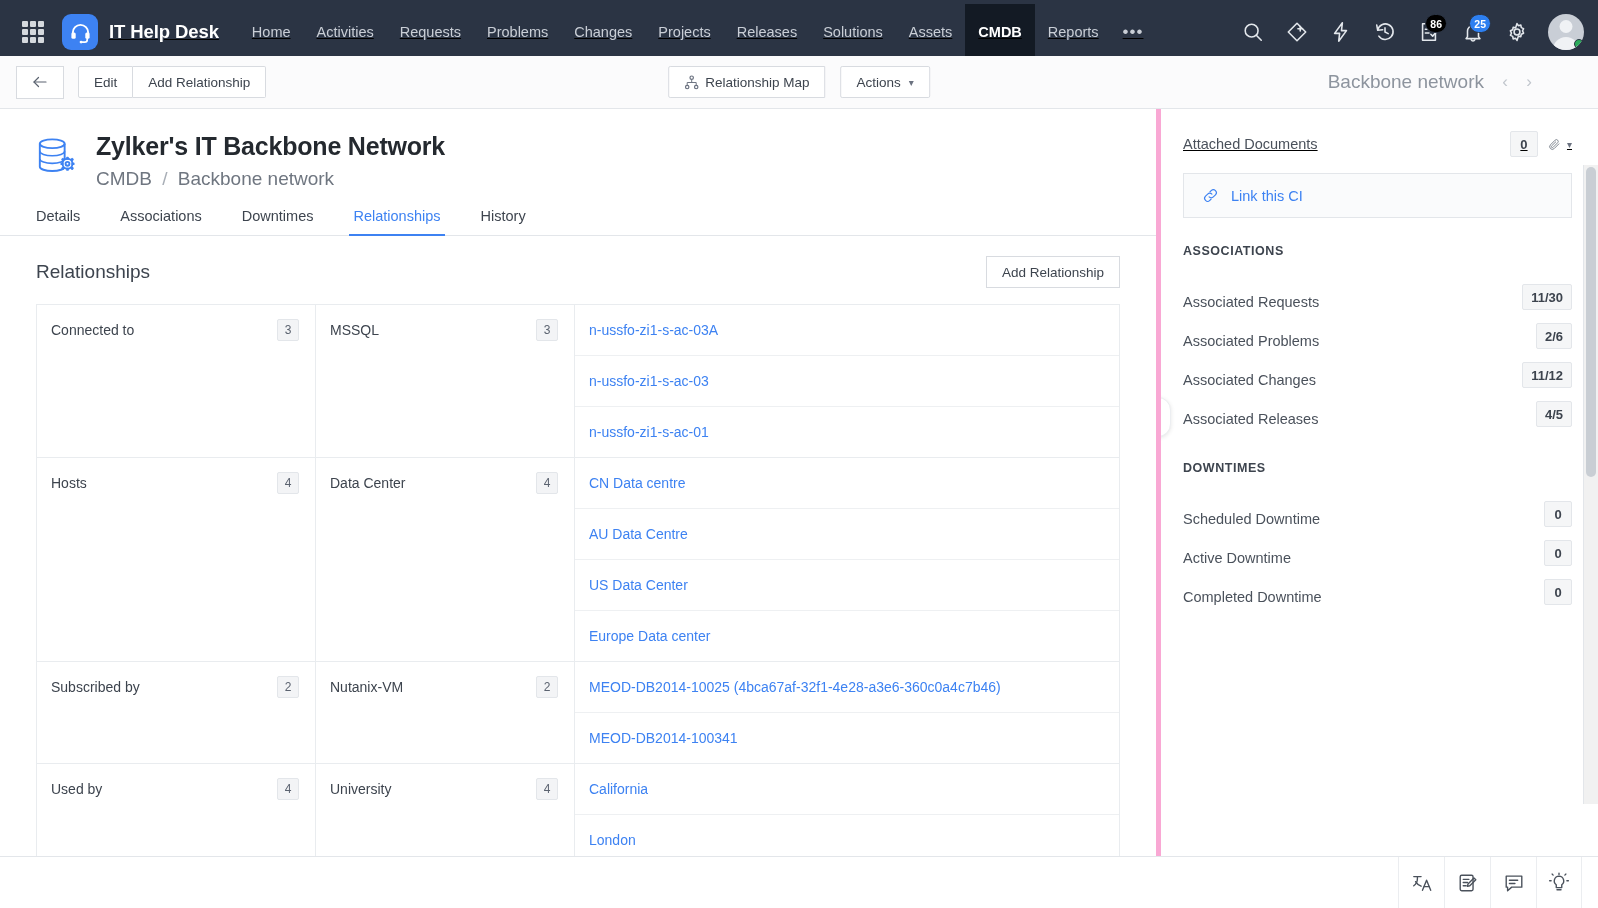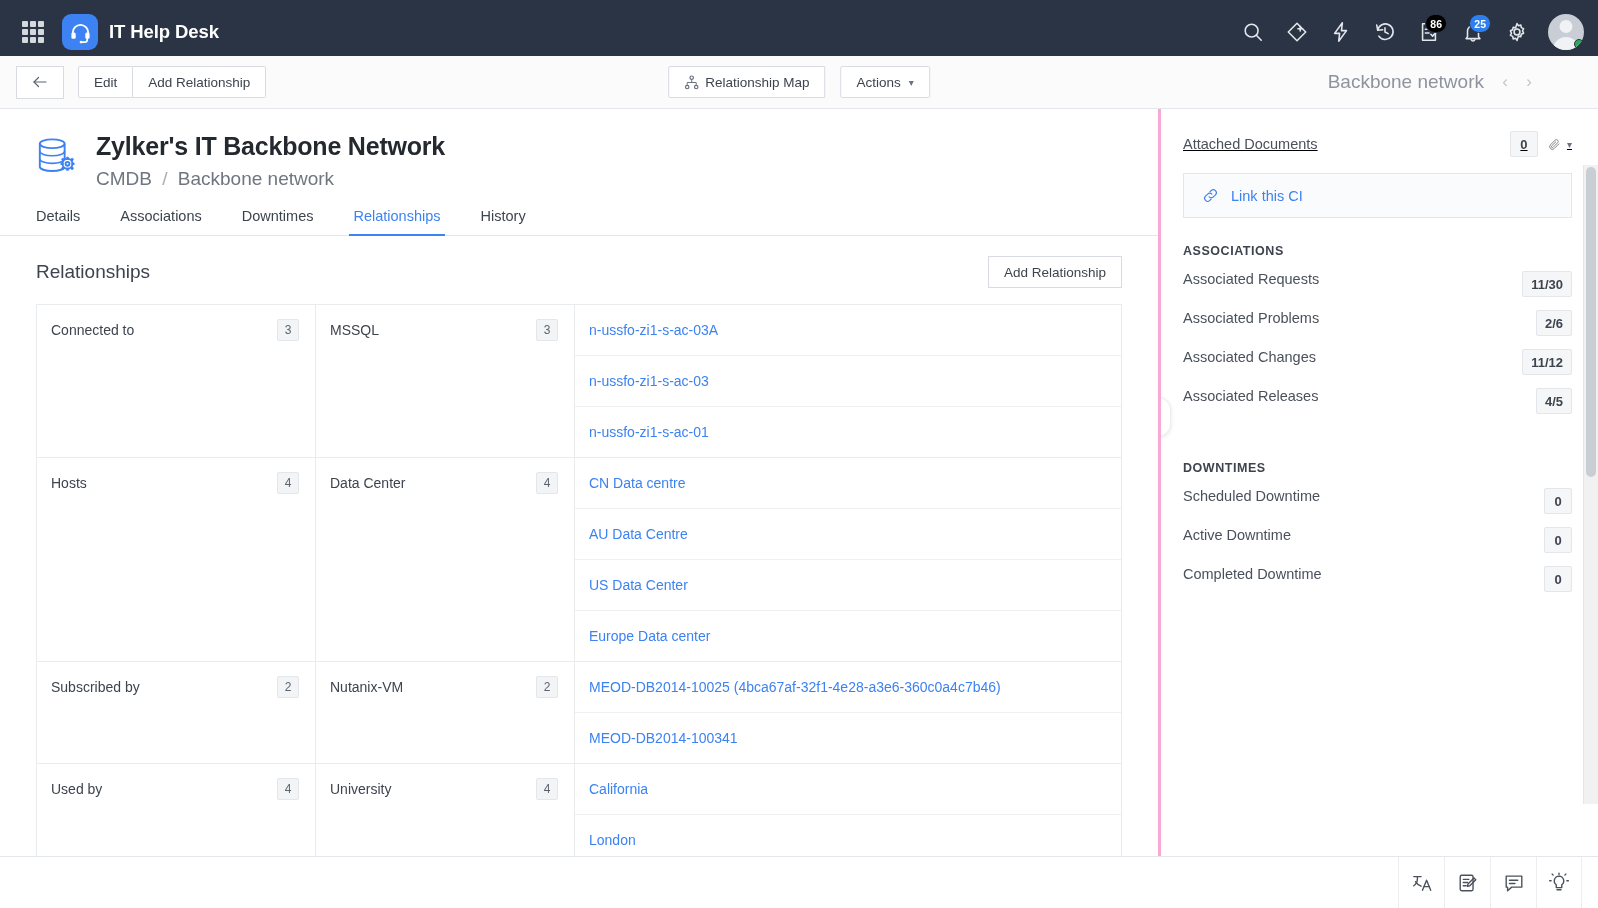--- a/index.html
+++ b/index.html
@@ -16,20 +16,21 @@
     display: flex; flex-direction: column;
   }
 
   
   .topnav {
     height: 56px; flex: 0 0 56px;
     background: #2b3444;
     display: flex; align-items: center;
     padding: 8px 14px 0 22px;
     position: relative;
+    text-decoration: underline;
   }
   .grid-icon {
     width: 22px; height: 22px;
     display: grid; grid-template-columns: repeat(3,1fr); grid-template-rows: repeat(3,1fr);
     gap: 2.5px; cursor: pointer; margin-right: 18px;
   }
   .grid-icon i { background: #d5d9de; border-radius: 1px; display: block; }
   .brand-logo {
     width: 36px; height: 36px; border-radius: 9px;
     background: #3d82f2;
@@ -142,21 +143,21 @@
     color: #c1c6cd; font-size: 17px; cursor: pointer;
   }
 
   
   .body-wrap { flex: 1; display: flex; position: relative; min-height: 0; }
 
   
   .main-col {
     flex: 1; min-width: 0; background: #fff;
     display: flex; flex-direction: column;
-    border-right: 3px solid #f9a8d4;
+    border-right: 5px solid #f9a8d4;
     overflow: hidden;
     justify-content: flex-end;
   }
   .ci-head {
     display: flex; align-items: flex-start;
     padding: 22px 0 0 36px;
   }
   .db-icon { width: 42px; height: 48px; flex: 0 0 42px; margin-top: 4px; }
   .ci-headtext { margin-left: 18px; }
   .ci-name {
@@ -258,21 +259,21 @@
     padding: 0 18px; gap: 12px; cursor: pointer;
     margin-bottom: 26px;
   }
   .link-ci-box svg { width: 17px; height: 17px; stroke: #3d82f2; fill: none; stroke-width: 1.6; }
   .link-ci-text { color: #3d82f2; font-size: 14.5px; }
   .panel-sec-title {
     font-size: 12.5px; font-weight: bold; color: #3d444e;
     letter-spacing: 0.55px; margin-bottom: 13px;
   }
   .panel-row {
-    display: flex; align-items: flex-start; height: 39px;
+    display: flex; align-items: flex-end; height: 39px;
   }
   .panel-row-label { font-size: 14.5px; color: #4a515b; flex: 1; }
   .panel-gap { height: 34px; }
 
   
   .collapse-handle {
     position: absolute; left: -16px; top: 288px;
     width: 26px; height: 40px; border-radius: 14px;
     background: #fff; border: 1px solid #eceef1;
     box-shadow: 0 1px 4px rgba(0,0,0,0.10);
@@ -327,20 +328,34 @@
       <svg viewBox="0 0 24 24">
         <path d="M4 13v-1a8 8 0 0 1 16 0v1" stroke="#fff" stroke-width="2" fill="none" stroke-linecap="round"></path>
         <rect x="2.5" y="12" width="4.5" height="6.5" rx="1.6" fill="#fff"></rect>
         <rect x="17" y="12" width="4.5" height="6.5" rx="1.6" fill="#fff"></rect>
         <path d="M19 18.5v1a2.5 2.5 0 0 1-2.5 2.5H14" stroke="#fff" stroke-width="1.8" fill="none" stroke-linecap="round"></path>
         <circle cx="12.6" cy="22" r="1.5" fill="#fff"></circle>
       </svg>
     </div>
     <div class="brand-name">IT Help Desk</div>
 
+    <div class="navitems">
+      <div class="navitem">Home</div>
+      <div class="navitem">Activities</div>
+      <div class="navitem">Requests</div>
+      <div class="navitem">Problems</div>
+      <div class="navitem">Changes</div>
+      <div class="navitem">Projects</div>
+      <div class="navitem">Releases</div>
+      <div class="navitem">Solutions</div>
+      <div class="navitem">Assets</div>
+      <div class="navitem active">CMDB</div>
+      <div class="navitem">Reports</div>
+      <div class="navitem dots">•••</div>
+    </div>
 
     <div class="nav-right">
       <div class="nav-ico">
         <svg viewBox="0 0 24 24">
             <circle cx="10.5" cy="10.5" r="7"></circle>
             <line x1="15.6" y1="15.6" x2="21" y2="21" stroke-linecap="round"></line>
           </svg>
       </div>
       <div class="nav-ico">
         <svg viewBox="0 0 24 24">

